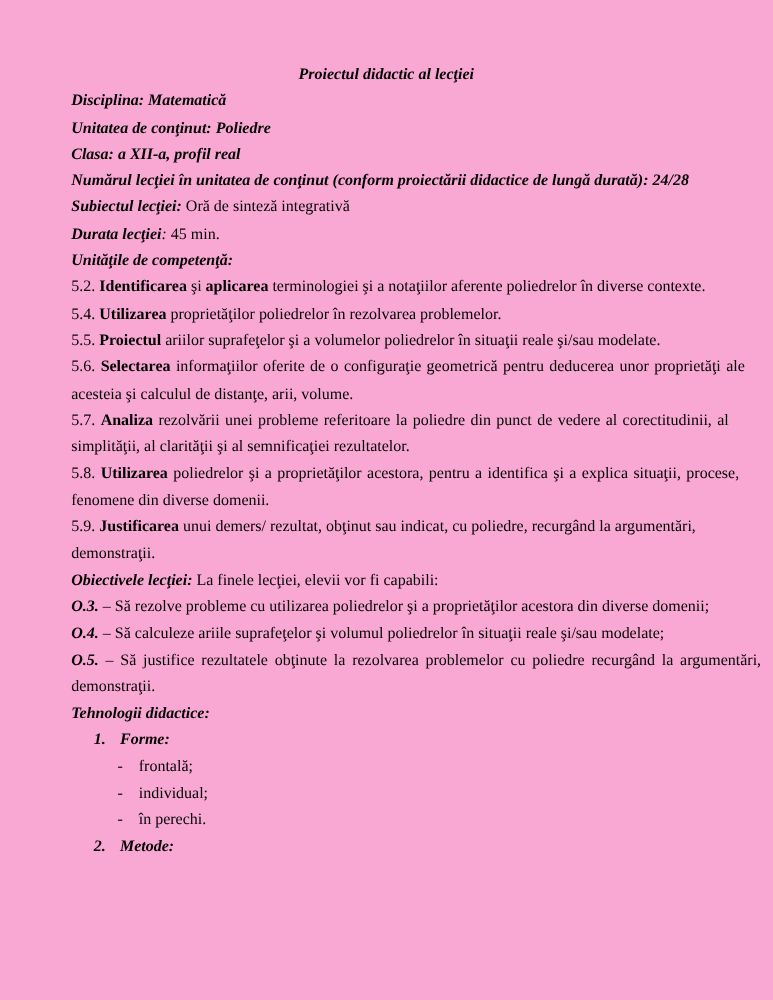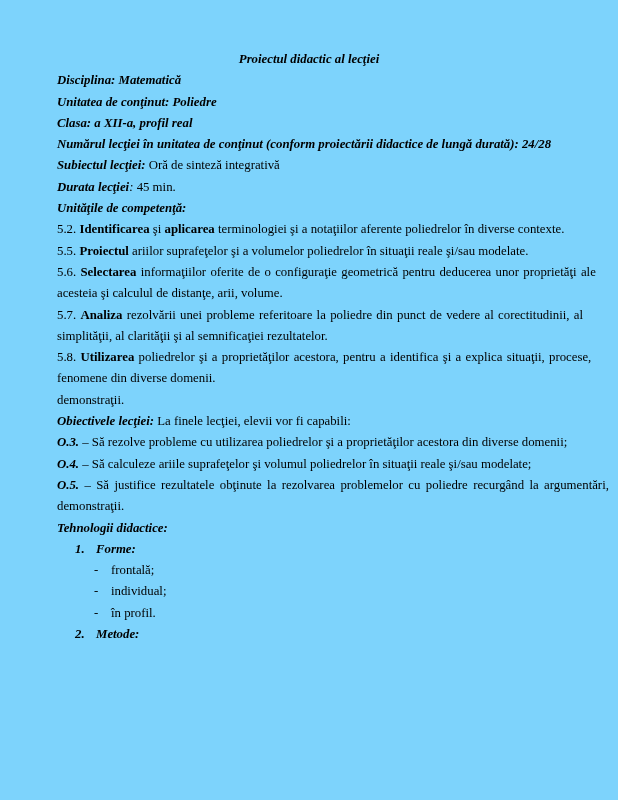--- a/index.html
+++ b/index.html
@@ -1,20 +1,20 @@
 <!DOCTYPE html>
 <html><head>
 <meta charset="utf-8">
 <style>
   html,body{margin:0;padding:0;}
   body{
     width:618px;height:800px;background:#ffffff;overflow:hidden;
   }
   .page{
-    width:618px;height:800px;background:#7dd3fc;color:#000000;
+    width:618px;height:800px;background:#f9a8d4;color:#000000;
     font-family:"Liberation Serif","DejaVu Serif",serif;
     font-size:12.8px;
     -webkit-font-smoothing:antialiased;
   }
   .content{padding:49px 57px 0 57px;}
   .line{height:21.3px;line-height:21.3px;white-space:pre;}
   .center{text-align:center;}
   .fill1{word-spacing:1.1px;}
   .fill2{word-spacing:2.2px;}
   .li1{display:flex;padding-left:18px;}
@@ -33,33 +33,35 @@
   <div class="content" id="doc-content">
       <div class="line center"><span class="bi">Proiectul didactic al lecţiei</span></div>
       <div class="line"><span class="bi">Disciplina: Matematică</span></div>
       <div class="line"><span class="bi">Unitatea de conţinut: Poliedre</span></div>
       <div class="line"><span class="bi">Clasa: a XII-a, profil real</span></div>
       <div class="line"><span class="bi">Numărul lecţiei în unitatea de conţinut (conform proiectării didactice de lungă durată): 24/28</span></div>
       <div class="line"><span class="bi">Subiectul lecţiei:</span><span class="n"> Oră de sinteză integrativă</span></div>
       <div class="line"><span class="bi">Durata lecţiei</span><span class="i">: </span><span class="n">45 min.</span></div>
       <div class="line"><span class="bi">Unităţile de competenţă:</span></div>
       <div class="line"><span class="n">5.2. </span><span class="b">Identificarea</span><span class="n"> şi </span><span class="b">aplicarea</span><span class="n"> terminologiei şi a notaţiilor aferente poliedrelor în diverse contexte.</span></div>
+      <div class="line"><span class="n">5.4. </span><span class="b">Utilizarea</span><span class="n"> proprietăţilor poliedrelor în rezolvarea problemelor.</span></div>
       <div class="line"><span class="n">5.5. </span><span class="b">Proiectul</span><span class="n"> ariilor suprafeţelor şi a volumelor poliedrelor în situaţii reale şi/sau modelate.</span></div>
       <div class="line fill1"><span class="n">5.6. </span><span class="b">Selectarea</span><span class="n"> informaţiilor oferite de o configuraţie geometrică pentru deducerea unor proprietăţi ale</span></div>
       <div class="line"><span class="n">acesteia şi calculul de distanţe, arii, volume.</span></div>
       <div class="line fill1"><span class="n">5.7. </span><span class="b">Analiza</span><span class="n"> rezolvării unei probleme referitoare la poliedre din punct de vedere al corectitudinii, al</span></div>
       <div class="line"><span class="n">simplităţii, al clarităţii şi al semnificaţiei rezultatelor.</span></div>
       <div class="line fill1"><span class="n">5.8. </span><span class="b">Utilizarea</span><span class="n"> poliedrelor şi a proprietăţilor acestora, pentru a identifica şi a explica situaţii, procese,</span></div>
       <div class="line"><span class="n">fenomene din diverse domenii.</span></div>
+      <div class="line"><span class="n">5.9. </span><span class="b">Justificarea</span><span class="n"> unui demers/ rezultat, obţinut sau indicat, cu poliedre, recurgând la argumentări,</span></div>
       <div class="line"><span class="n">demonstraţii.</span></div>
       <div class="line"><span class="bi">Obiectivele lecţiei:</span><span class="n"> La finele lecţiei, elevii vor fi capabili:</span></div>
       <div class="line"><span class="bi">O.3.</span><span class="n"> – Să rezolve probleme cu utilizarea poliedrelor şi a proprietăţilor acestora din diverse domenii;</span></div>
       <div class="line"><span class="bi">O.4.</span><span class="n"> – Să calculeze ariile suprafeţelor şi volumul poliedrelor în situaţii reale şi/sau modelate;</span></div>
       <div class="line fill2"><span class="bi">O.5.</span><span class="n"> – Să justifice rezultatele obţinute la rezolvarea problemelor cu poliedre recurgând la argumentări,</span></div>
       <div class="line"><span class="n">demonstraţii.</span></div>
       <div class="line"><span class="bi">Tehnologii didactice:</span></div>
       <div class="line li1"><span class="mk bi">1.</span><span class="bi">Forme:</span></div>
       <div class="line li2"><span class="mk n">-</span><span class="n">frontală;</span></div>
       <div class="line li2"><span class="mk n">-</span><span class="n">individual;</span></div>
-      <div class="line li2"><span class="mk n">-</span><span class="n">în profil.</span></div>
+      <div class="line li2"><span class="mk n">-</span><span class="n">în perechi.</span></div>
       <div class="line li1"><span class="mk bi">2.</span><span class="bi">Metode:</span></div>
     </div>
 </div>
 
 </body></html>

